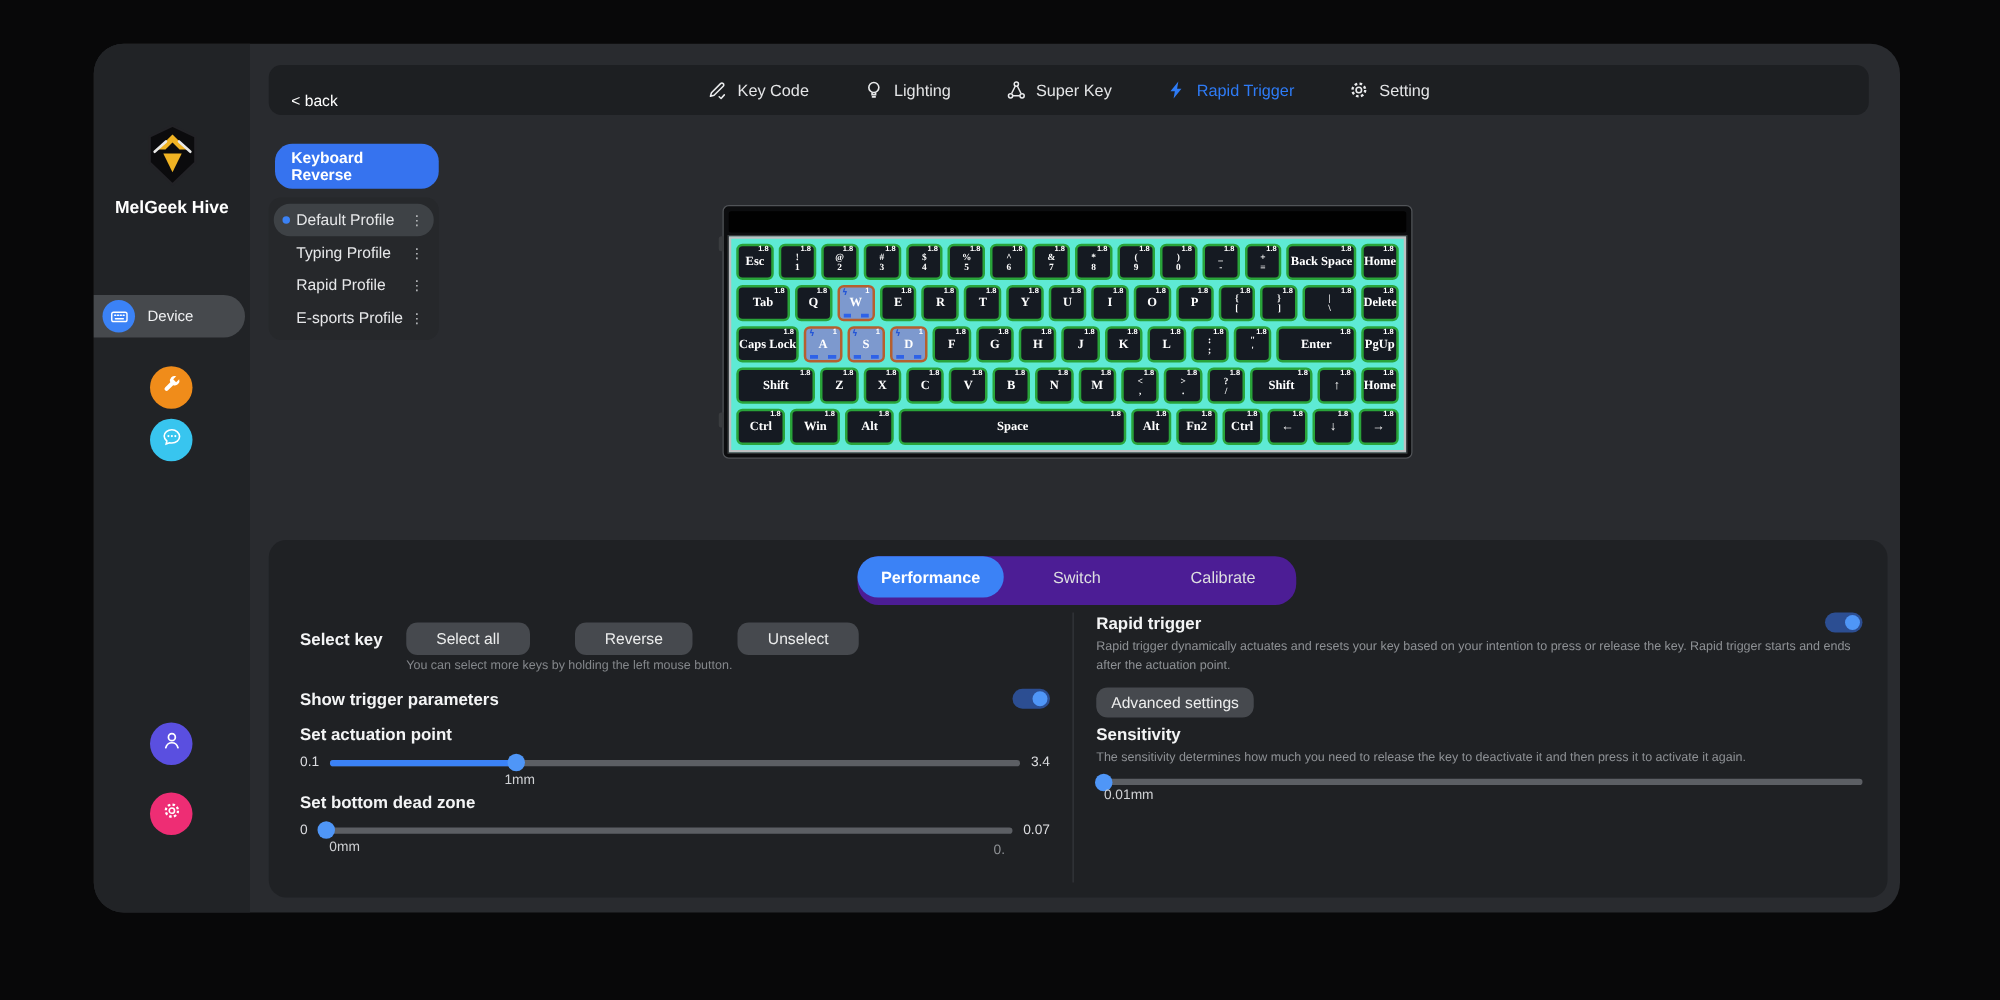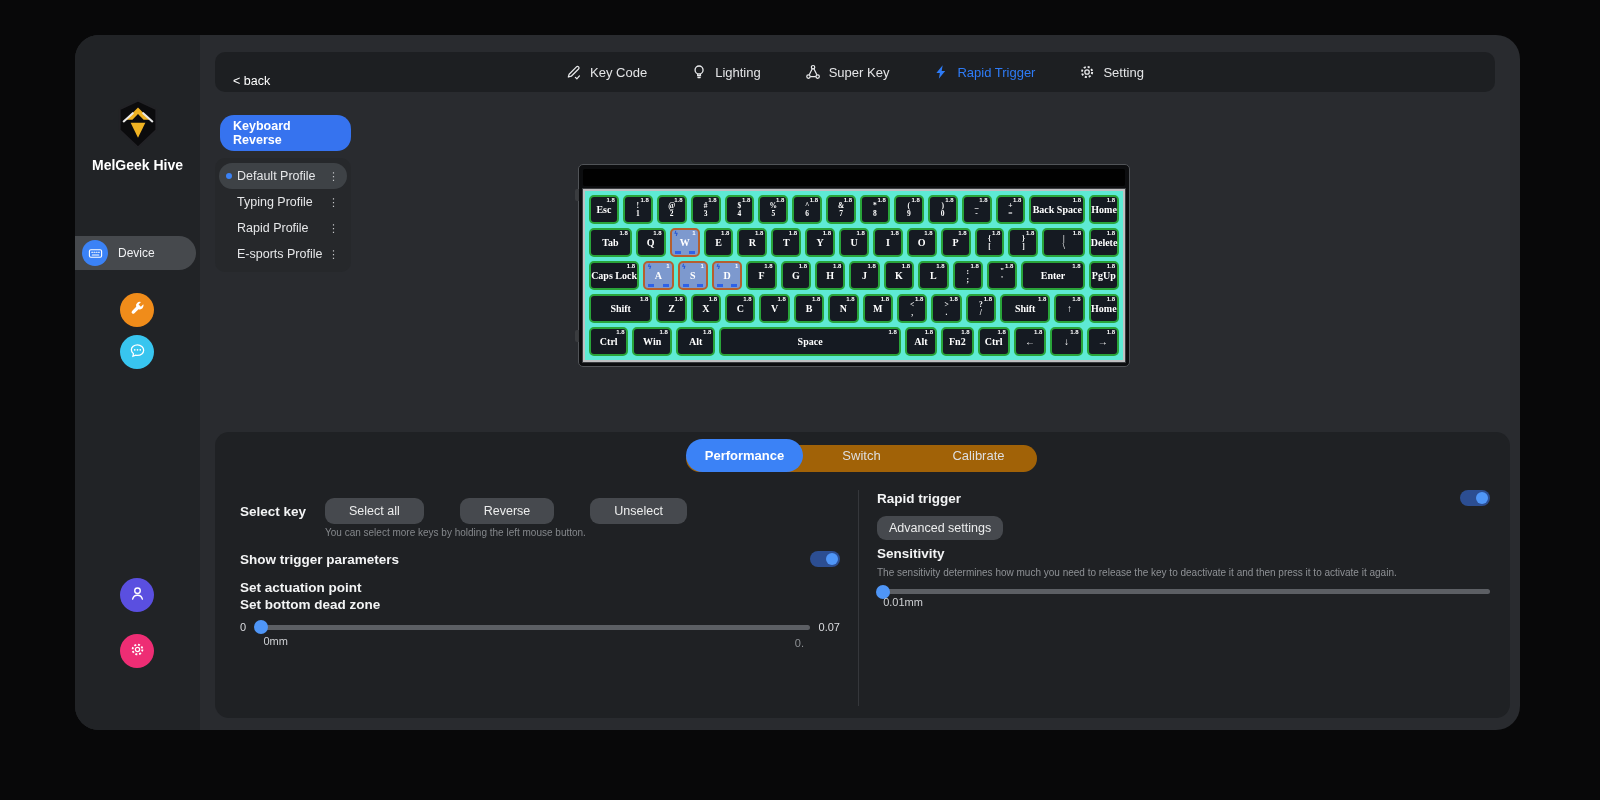--- a/index.html
+++ b/index.html
@@ -70,22 +70,22 @@
     font-size:7.5px; }
   .key.selected { background:#7d99ce; border-color:#b55f2e; }
   .key.selected .bolt { position:absolute; top:1px; left:2px; font-size:7px; line-height:1;
     color:#2456d6; font-family:"DejaVu Sans",sans-serif; }
   .key.selected .subdash { position:absolute; bottom:1px; left:3px; right:3px; height:3px;
     background:linear-gradient(90deg,#2e62e8 0 30%,transparent 30% 70%,#2e62e8 70% 100%); }
 
   
   .bottom { position:absolute; left:140px; top:397px; width:1295px; height:286px;
     background:#1f2124; border-radius:14px; }
-  .tabs { position:absolute; left:471px; top:13px; height:27px; background:#a16207;
-    border-radius:17px; display:flex; align-items:flex-end; }
+  .tabs { position:absolute; left:471px; top:13px; height:39px; background:#4c1d95;
+    border-radius:17px; display:flex; align-items:flex-start; }
   .tab { width:117px; height:33px; display:flex; align-items:center; justify-content:center;
     font-size:13px; color:#dedfe1; border-radius:17px; cursor:pointer; }
   .tab.active { background:#3b82f6; color:#fff; font-weight:bold; }
   .vdivider { position:absolute; left:643px; top:58px; bottom:12px; width:1px; background:#35373b; }
 
   .left-col  { position:absolute; left:25px;  top:58px; width:600px; }
   .right-col { position:absolute; left:662px; top:58px; width:613px; }
 
   .sec-title { font-size:13.5px; font-weight:bold; color:#f3f4f5; }
   .desc { font-size:10px; color:#8e9195; margin-top:4px; line-height:1.5; }
@@ -622,20 +622,33 @@
       <div class="hint">You can select more keys by holding the left mouse button.</div>
 
       <div class="flexrow mt14">
         <span class="sec-title">Show trigger parameters</span>
         <span class="toggle">
             <span class="knob"></span>
           </span>
       </div>
 
       <div class="sec-title mt14">Set actuation point</div>
+      <div class="slider" id="sl-act">
+          <div class="s-row">
+            <span class="s-end">0.1</span>
+            <div class="s-track">
+              <div class="s-fill" style="width: 27%;"></div>
+              <div class="s-thumb" style="left: 27%;"></div>
+            </div>
+            <span class="s-end">3.4</span>
+          </div>
+          <div class="s-below" style="margin: 0px 30px;">
+            <span class="s-value" style="left: 27%; transform: translateX(-50%);">1mm</span>
+          </div>
+        </div>
 
       <div class="sec-title" style="margin-top:2px">Set bottom dead zone</div>
       <div class="slider" id="sl-dz">
           <div class="s-row">
             <span class="s-end">0</span>
             <div class="s-track">
               <div class="s-fill" style="width: 1%;"></div>
               <div class="s-thumb" style="left: 1%;"></div>
             </div>
             <span class="s-end">0.07</span>
@@ -647,20 +660,21 @@
         </div>
     </div>
 
     <div class="right-col">
       <div class="flexrow">
         <span class="sec-title">Rapid trigger</span>
         <span class="toggle">
             <span class="knob"></span>
           </span>
       </div>
+      <div class="desc">Rapid trigger dynamically actuates and resets your key based on your intention to press or release the key. Rapid trigger starts and ends after the actuation point.</div>
       <button class="btn mt10" style="padding:5px 12px">Advanced settings</button>
 
       <div class="sec-title mt6">Sensitivity</div>
       <div class="desc">The sensitivity determines how much you need to release the key to deactivate it and then press it to activate it again.</div>
       <div class="slider" id="sl-sen">
           <div class="s-row">
             <div class="s-track">
               <div class="s-fill" style="width: 1%;"></div>
               <div class="s-thumb" style="left: 1%;"></div>
             </div>

